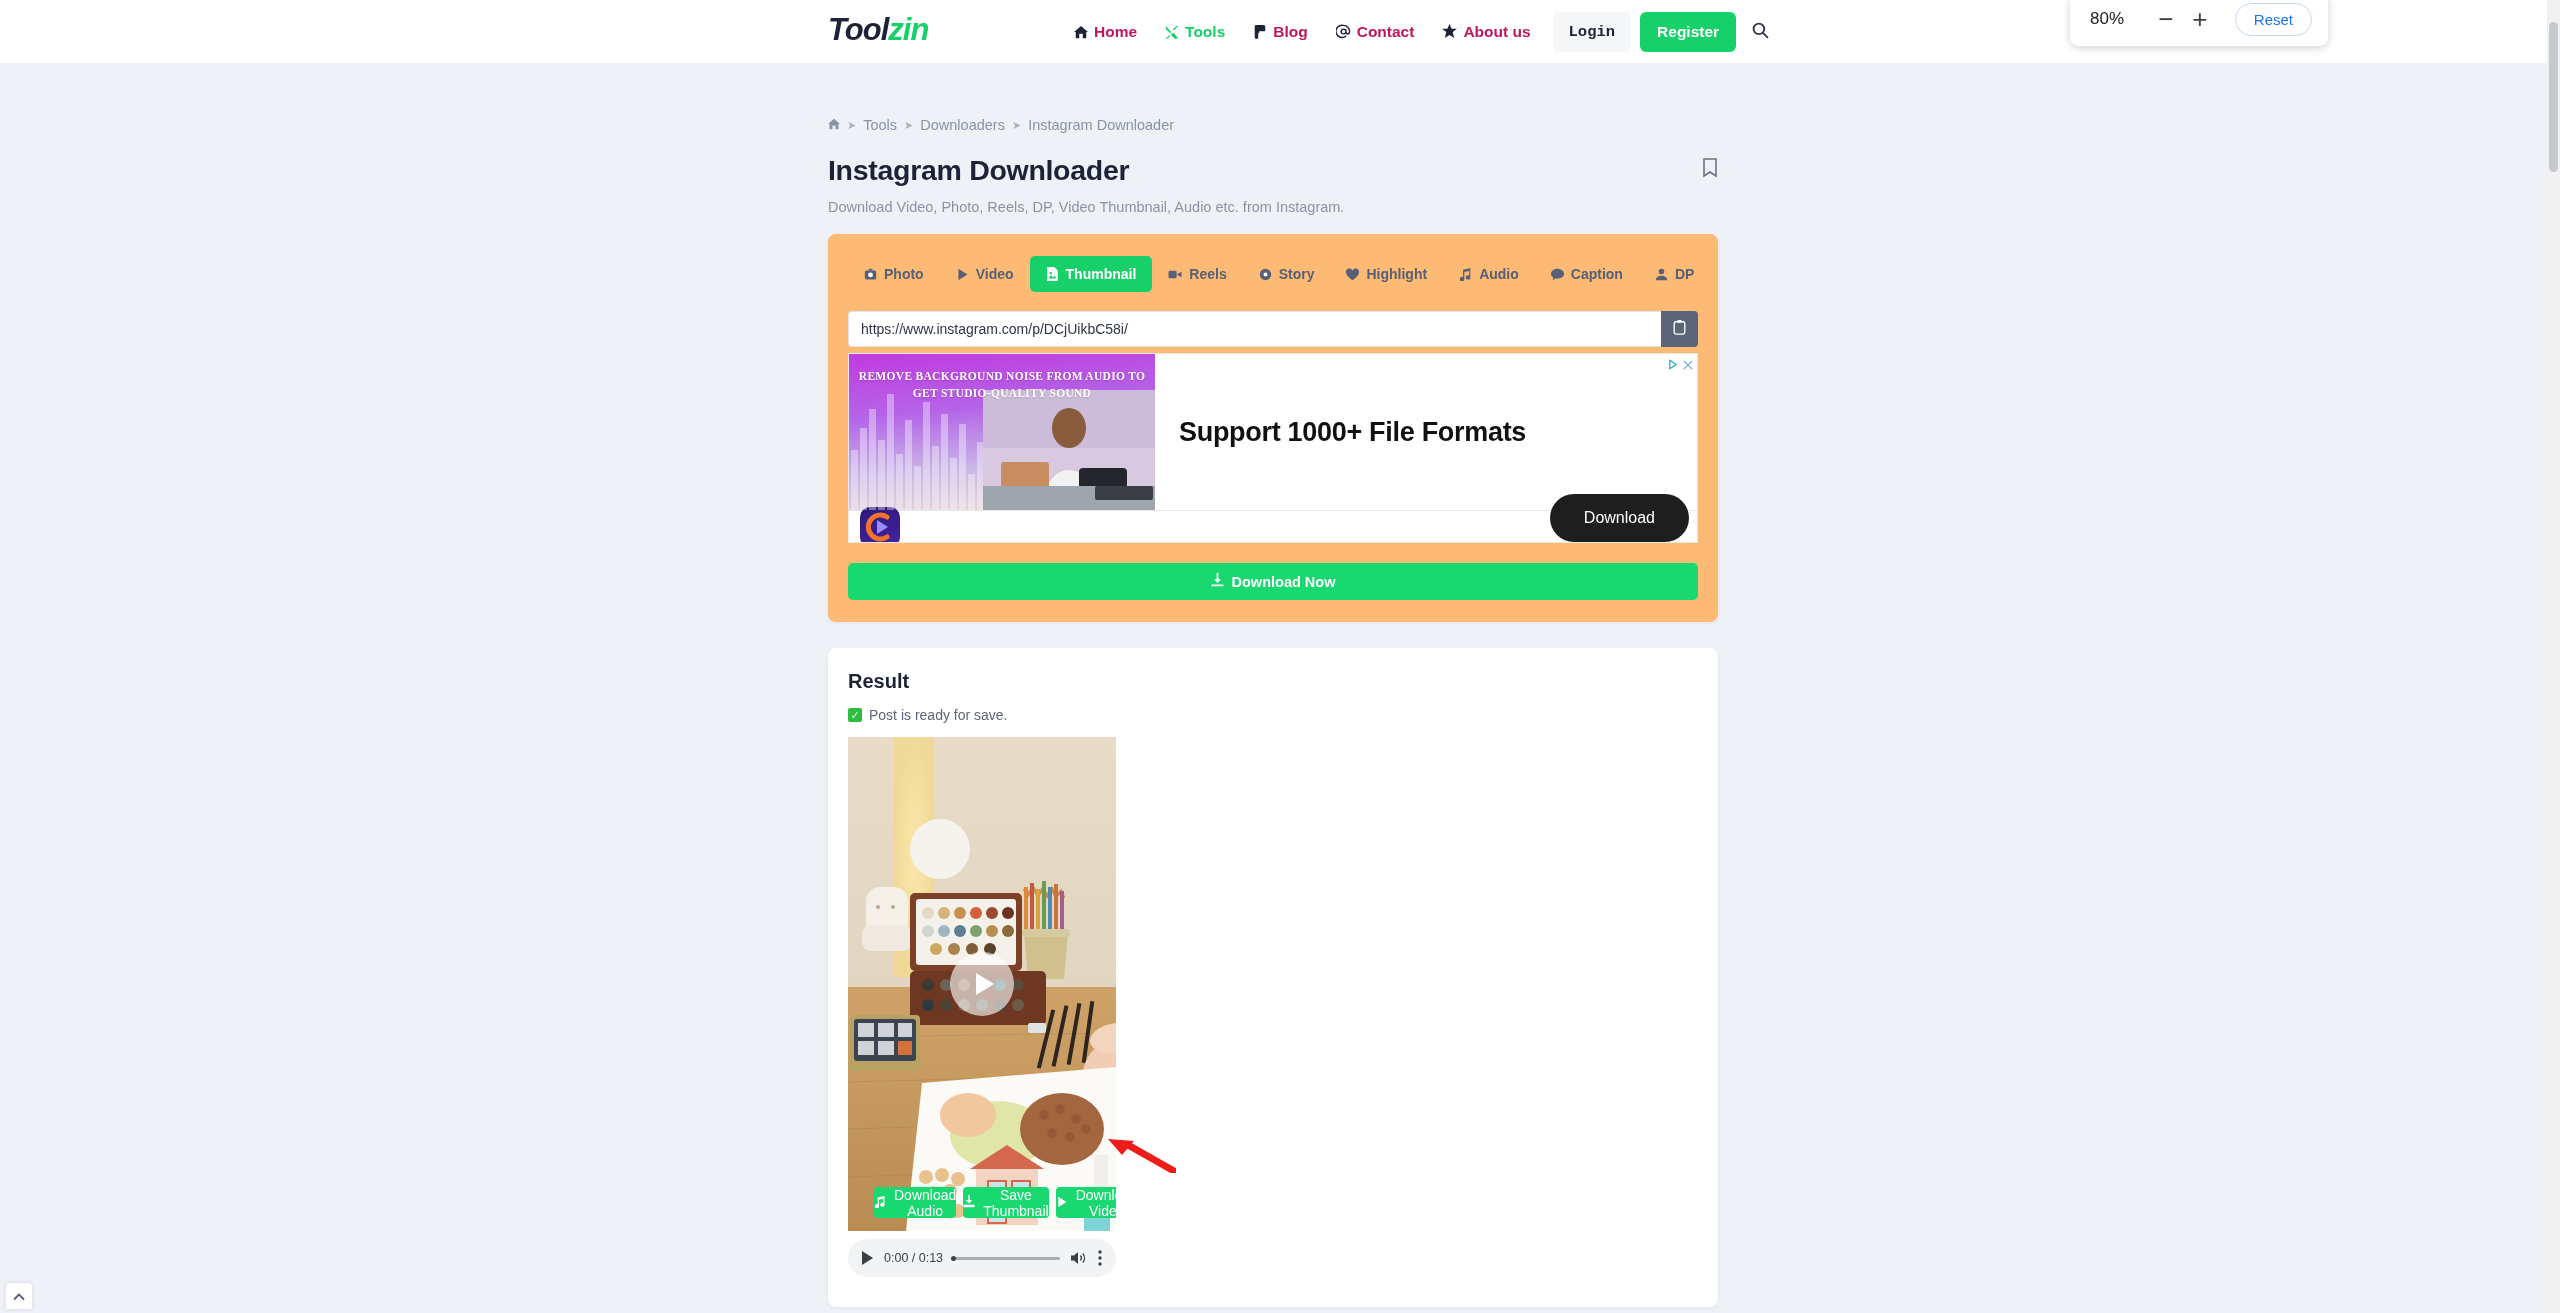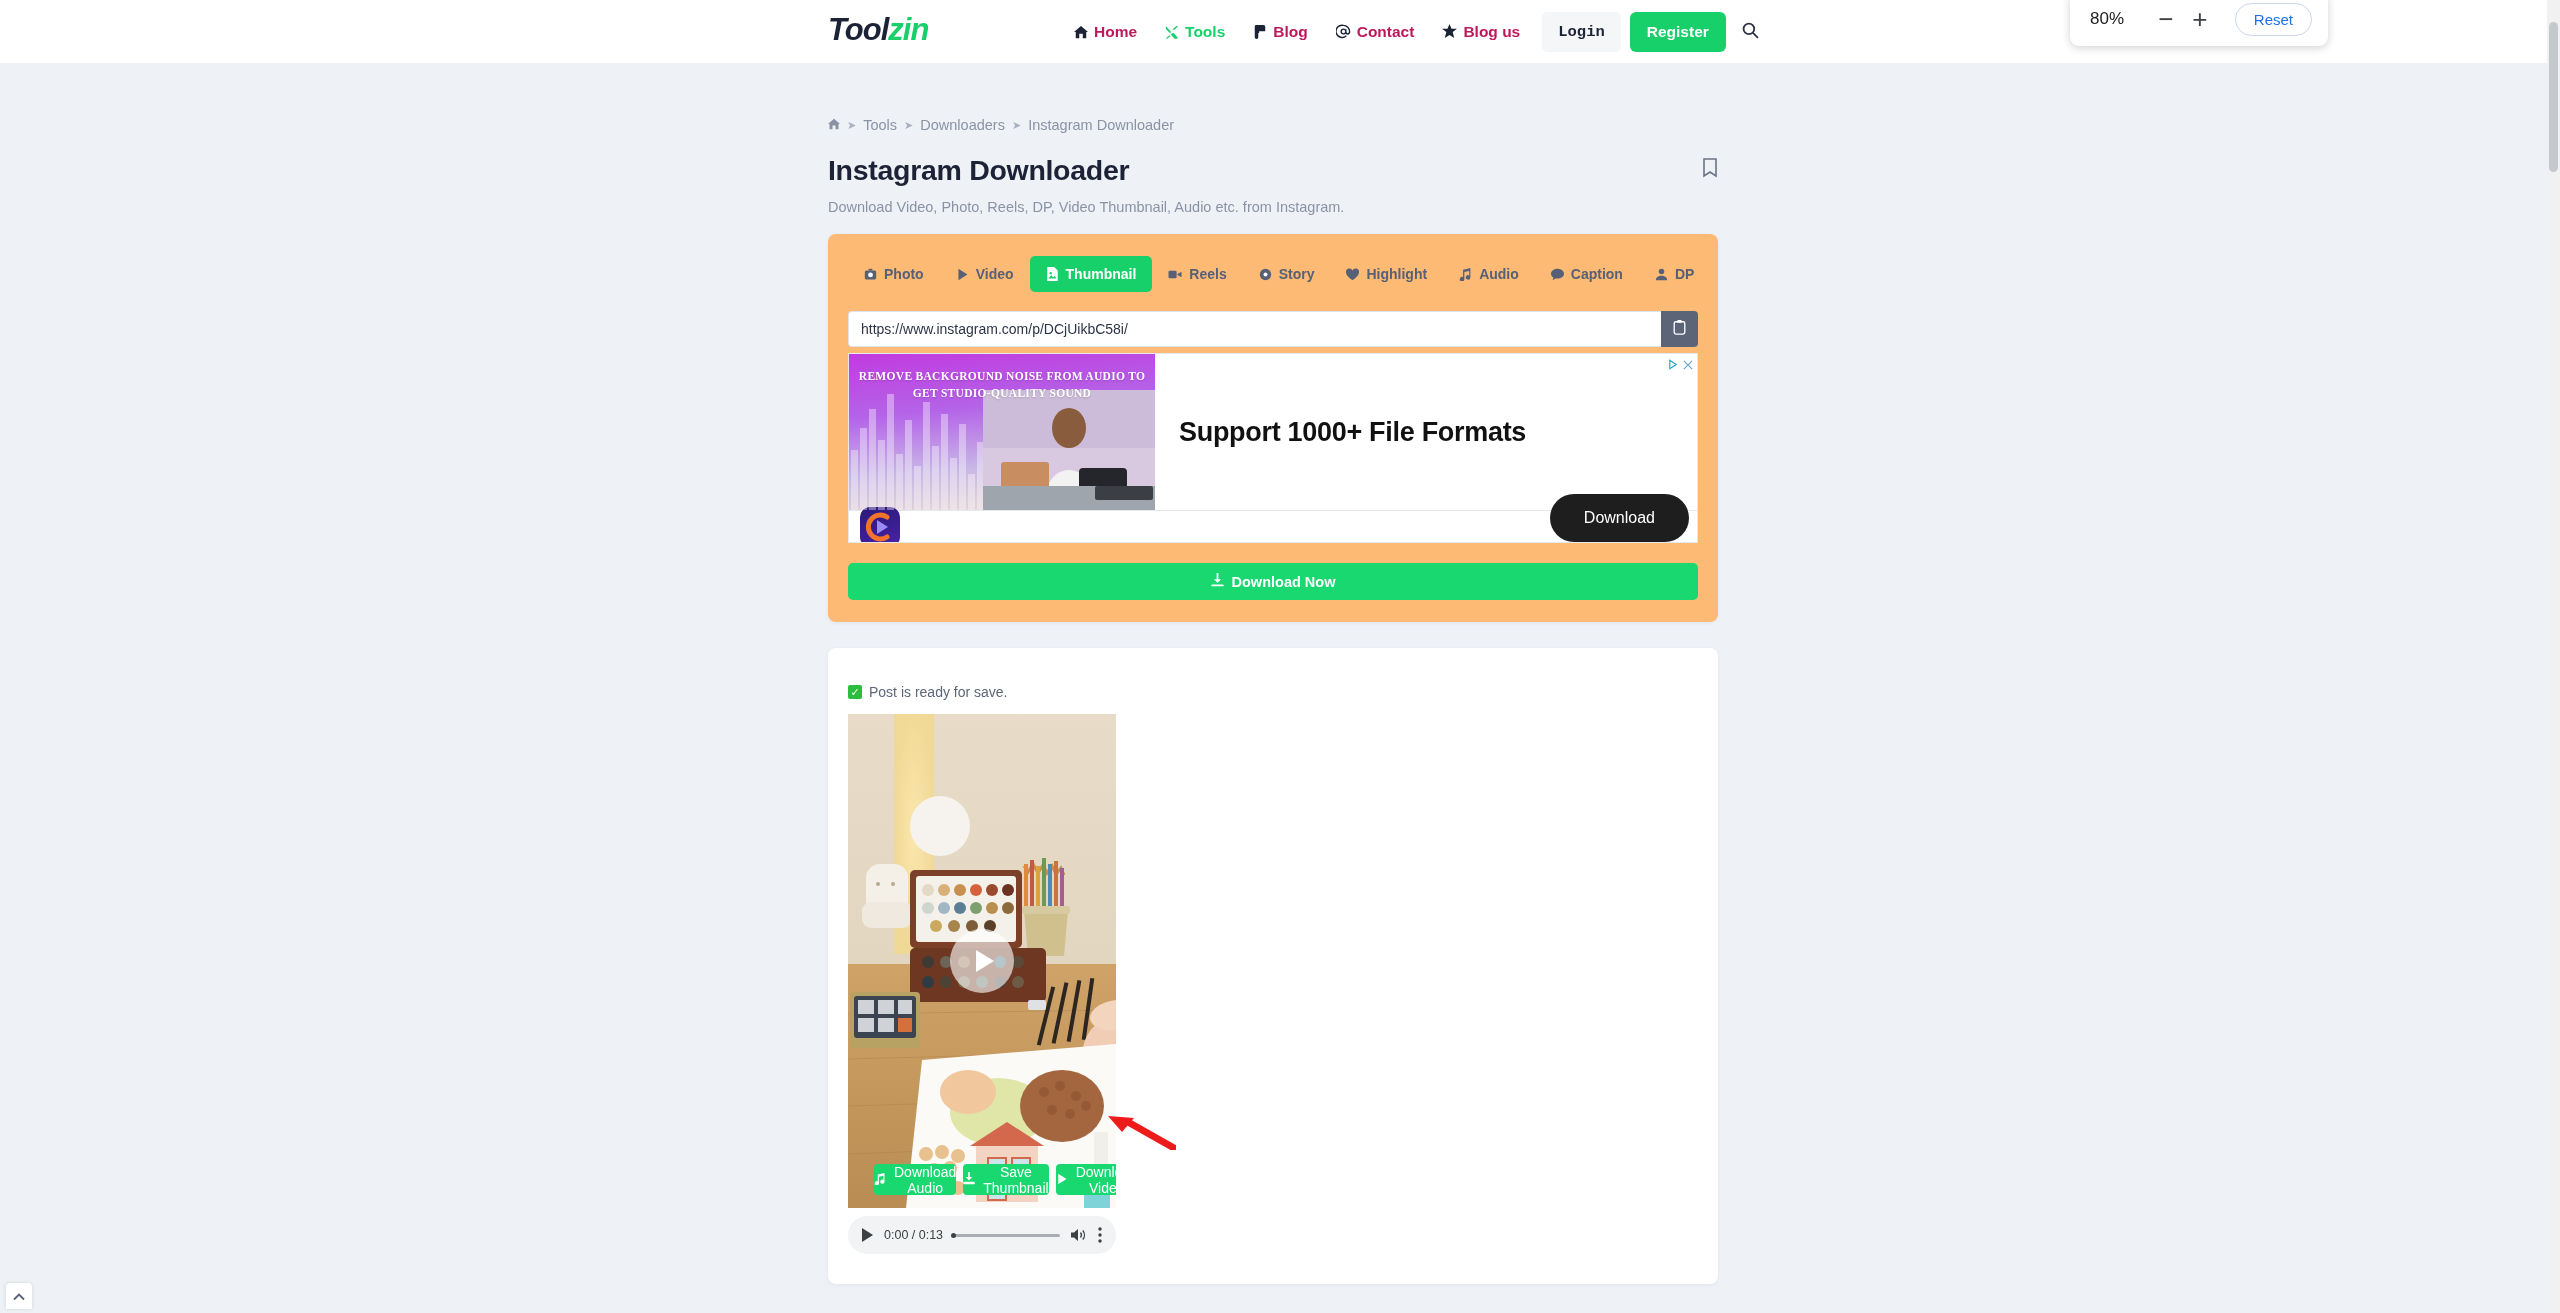--- a/index.html
+++ b/index.html
@@ -300,21 +300,21 @@
       </span>
       <span>Contact</span>
     </div>
 
     <div class="nav-item">
       <span>
         <svg width="15" height="15" viewBox="0 0 16 16">
             <path fill="#1c2337" d="M8 0l2.2 5H16l-4.6 3.5L13 15 8 11.6 3 15l1.6-6.5L0 5h5.8z"></path>
           </svg>
       </span>
-      <span>Blog us</span>
+      <span>About us</span>
     </div>
 
     <button class="btn-login">Login</button>
     <button class="btn-register">Register</button>
 
     <button class="search-btn">
       <span>
         <svg width="17" height="17" viewBox="0 0 16 16">
             <circle cx="6.5" cy="6.5" r="5" fill="none" stroke="#2b3243" stroke-width="1.7"></circle>
             <line x1="10.3" y1="10.3" x2="15" y2="15" stroke="#2b3243" stroke-width="1.7"></line>
@@ -535,20 +535,21 @@
           <svg width="13" height="14" viewBox="0 0 14 16">
               <path fill="#fff" d="M6 0h2v7h3l-4 4.5L3 7h3z"></path>
               <rect x="0" y="13" width="14" height="2.2" rx="1" fill="#fff"></rect>
             </svg>
         </span>
         <span>Download Now</span>
       </button>
     </div>
 
     <div class="result-card">
+      <h2 class="result-title">Result</h2>
 
       <div class="ready-row">
         <span class="check-box">✓</span>
         <span>Post is ready for save.</span>
       </div>
 
       <div class="video-wrap">
         <div class="video-stage">
 
           

